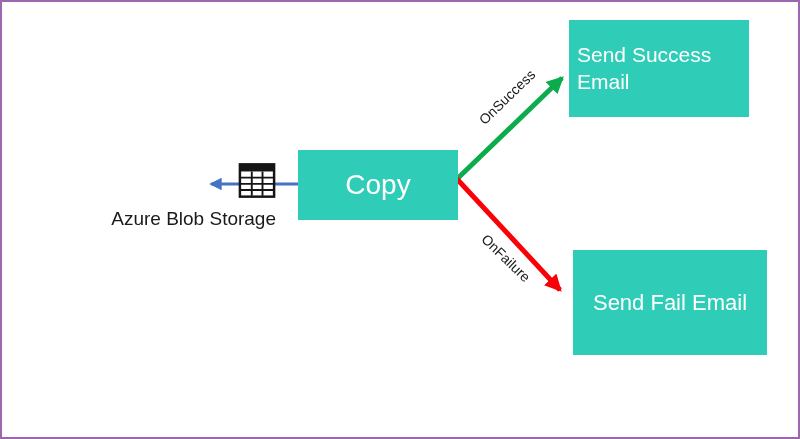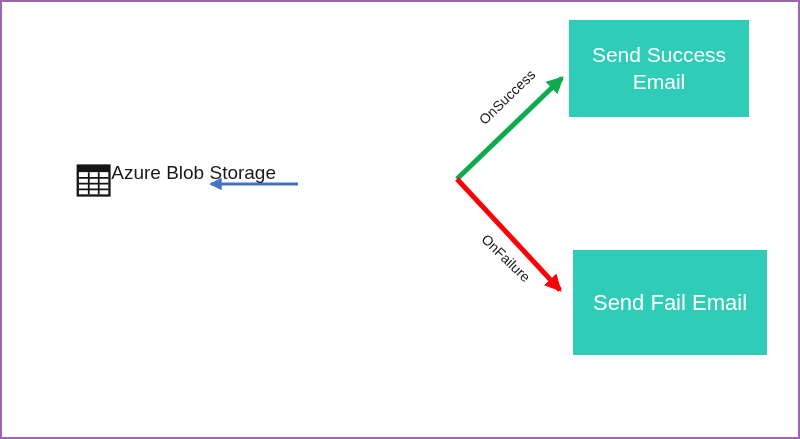--- a/index.html
+++ b/index.html
@@ -38,21 +38,21 @@
   .fill-red{fill:var(--arrow-red);}
 
   .activity{
     position:absolute;
     background:var(--activity-fill);
     color:var(--activity-text);
     display:flex;
     flex-direction:column;
     align-items:center;
     justify-content:center;
-    text-align:center;
+    text-align:left;
   }
   .copy-box{
     left:296px;top:148px;
     width:160px;height:70px;
     font-size:28px;
   }
   .success-box{
     left:567px;top:18px;
     width:180px;height:97px;
     padding:6px 8px;
@@ -88,22 +88,22 @@
   .on-failure-label{
     left:451px;top:248px;
     width:106px;
     transform:rotate(44deg);
   }
   .source-node{
     position:absolute;
     left:74px;top:160px;
     width:200px;
     display:flex;
-    flex-direction:row;
-    align-items:flex-start;
+    flex-direction:column;
+    align-items:flex-end;
   }
   .source-icon{
     width:38px;height:37px;
     margin-bottom:9px;
   }
   .source-label{
     font-size:19px;
     color:var(--label-text);
     white-space:nowrap;
   }
@@ -138,20 +138,23 @@
 
   <div class="source-node">
     <svg class="source-icon" viewBox="0 0 40 38">
       <rect x="2" y="2" width="36" height="34" fill="#ffffff" stroke="#151515" stroke-width="2.6"></rect>
       <rect x="2" y="2" width="36" height="7.5" fill="#151515"></rect>
       <path d="M14.5 9.5 V35 M25.8 9.5 V35 M3 16 H37 M3 22.5 H37 M3 29 H37" stroke="#151515" stroke-width="2" fill="none"></path>
     </svg>
     <div class="source-label">Azure Blob Storage</div>
   </div>
 
+  <div class="activity copy-box">
+    <div>Copy</div>
+  </div>
 
   <div class="activity success-box">
     <div class="activity-title">Send Success Email</div>
   </div>
 
   <div class="activity fail-box">
     <div class="activity-title">Send Fail Email</div>
   </div>
 
   <div class="edge-label on-success-label">OnSuccess</div>

